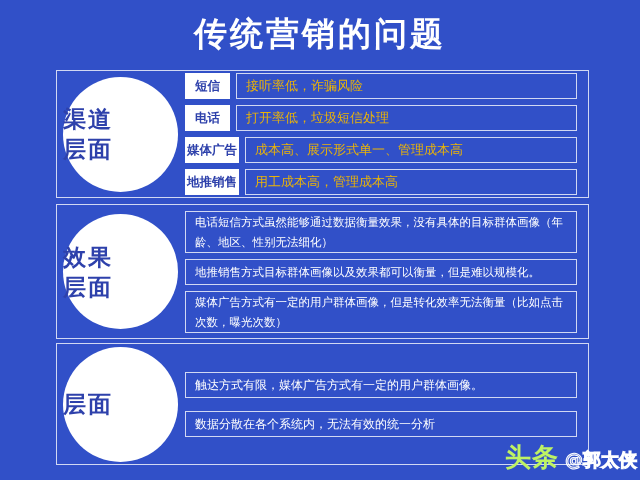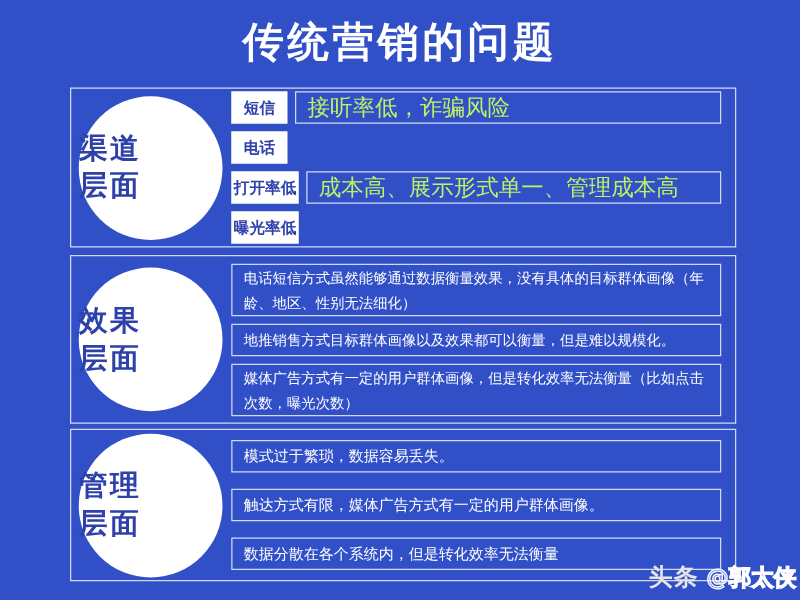--- a/index.html
+++ b/index.html
@@ -39,38 +39,38 @@
   .panel-3 .rows { gap:13px; }
   .lrow { display:flex; gap:6px; height:26px; }
   .lbl {
     flex:0 0 auto; background:#ffffff; color:#2e41ab;
     font-size:12.5px; font-weight:bold;
     min-width:45px; padding:0 2px; box-sizing:border-box;
     display:flex; align-items:center; justify-content:center;
   }
   .dsc {
     flex:1; border:1px solid rgba(255,255,255,0.78);
-    color:#bef264; font-size:18px;
+    color:#eab308; font-size:13px;
     display:flex; align-items:center; padding:0 9px; box-sizing:border-box;
   }
   .prow {
     border:1px solid rgba(255,255,255,0.78);
     color:#ffffff;
     padding:0 9px; box-sizing:border-box;
     display:flex; align-items:center;
     min-height:26px;
   }
   .panel-2 .prow { font-size:11.5px; line-height:20px; }
   .panel-3 .prow { font-size:12px;   line-height:20px; }
   .watermark {
     position:absolute; right:3px; bottom:5px;
     display:flex; align-items:baseline; gap:6px;
   }
   .wm-brand {
-    color:#e5e5e5; font-size:19px; font-weight:bold; letter-spacing:1px;
+    color:#bef264; font-size:26px; font-weight:bold; letter-spacing:1px;
   }
   .wm-handle {
     font-size:18px; font-weight:bold;
     color:rgba(255,255,255,0.30);
     -webkit-text-stroke:1px #ffffff;
   }
 </style>
 </head>
 <body>
 
@@ -83,52 +83,52 @@
       <span>渠道</span>
       <span>层面</span>
     </div>
     <div class="rows">
       <div class="lrow">
         <span class="lbl">短信</span>
         <span class="dsc">接听率低，诈骗风险</span>
       </div>
       <div class="lrow">
         <span class="lbl">电话</span>
+        <span class="dsc">打开率低，垃圾短信处理</span>
       </div>
       <div class="lrow">
-        <span class="lbl">打开率低</span>
+        <span class="lbl">媒体广告</span>
         <span class="dsc">成本高、展示形式单一、管理成本高</span>
       </div>
       <div class="lrow">
-        <span class="lbl">曝光率低</span>
+        <span class="lbl">地推销售</span>
+        <span class="dsc">用工成本高，管理成本高</span>
       </div>
     </div>
   </section>
 
   <section class="panel panel-2">
     <div class="circle">
       <span>效果</span>
       <span>层面</span>
     </div>
     <div class="rows">
       <div class="prow">电话短信方式虽然能够通过数据衡量效果，没有具体的目标群体画像（年龄、地区、性别无法细化）</div>
       <div class="prow">地推销售方式目标群体画像以及效果都可以衡量，但是难以规模化。</div>
       <div class="prow">媒体广告方式有一定的用户群体画像，但是转化效率无法衡量（比如点击次数，曝光次数）</div>
     </div>
   </section>
 
   <section class="panel panel-3">
     <div class="circle">
-      <span>管理</span>
       <span>层面</span>
     </div>
     <div class="rows">
-      <div class="prow">模式过于繁琐，数据容易丢失。</div>
       <div class="prow">触达方式有限，媒体广告方式有一定的用户群体画像。</div>
-      <div class="prow">数据分散在各个系统内，但是转化效率无法衡量</div>
+      <div class="prow">数据分散在各个系统内，无法有效的统一分析</div>
     </div>
   </section>
 
   <div class="watermark">
     <span class="wm-brand">头条</span>
     <span class="wm-handle">@郭太侠</span>
   </div>
 
 </div>
 

